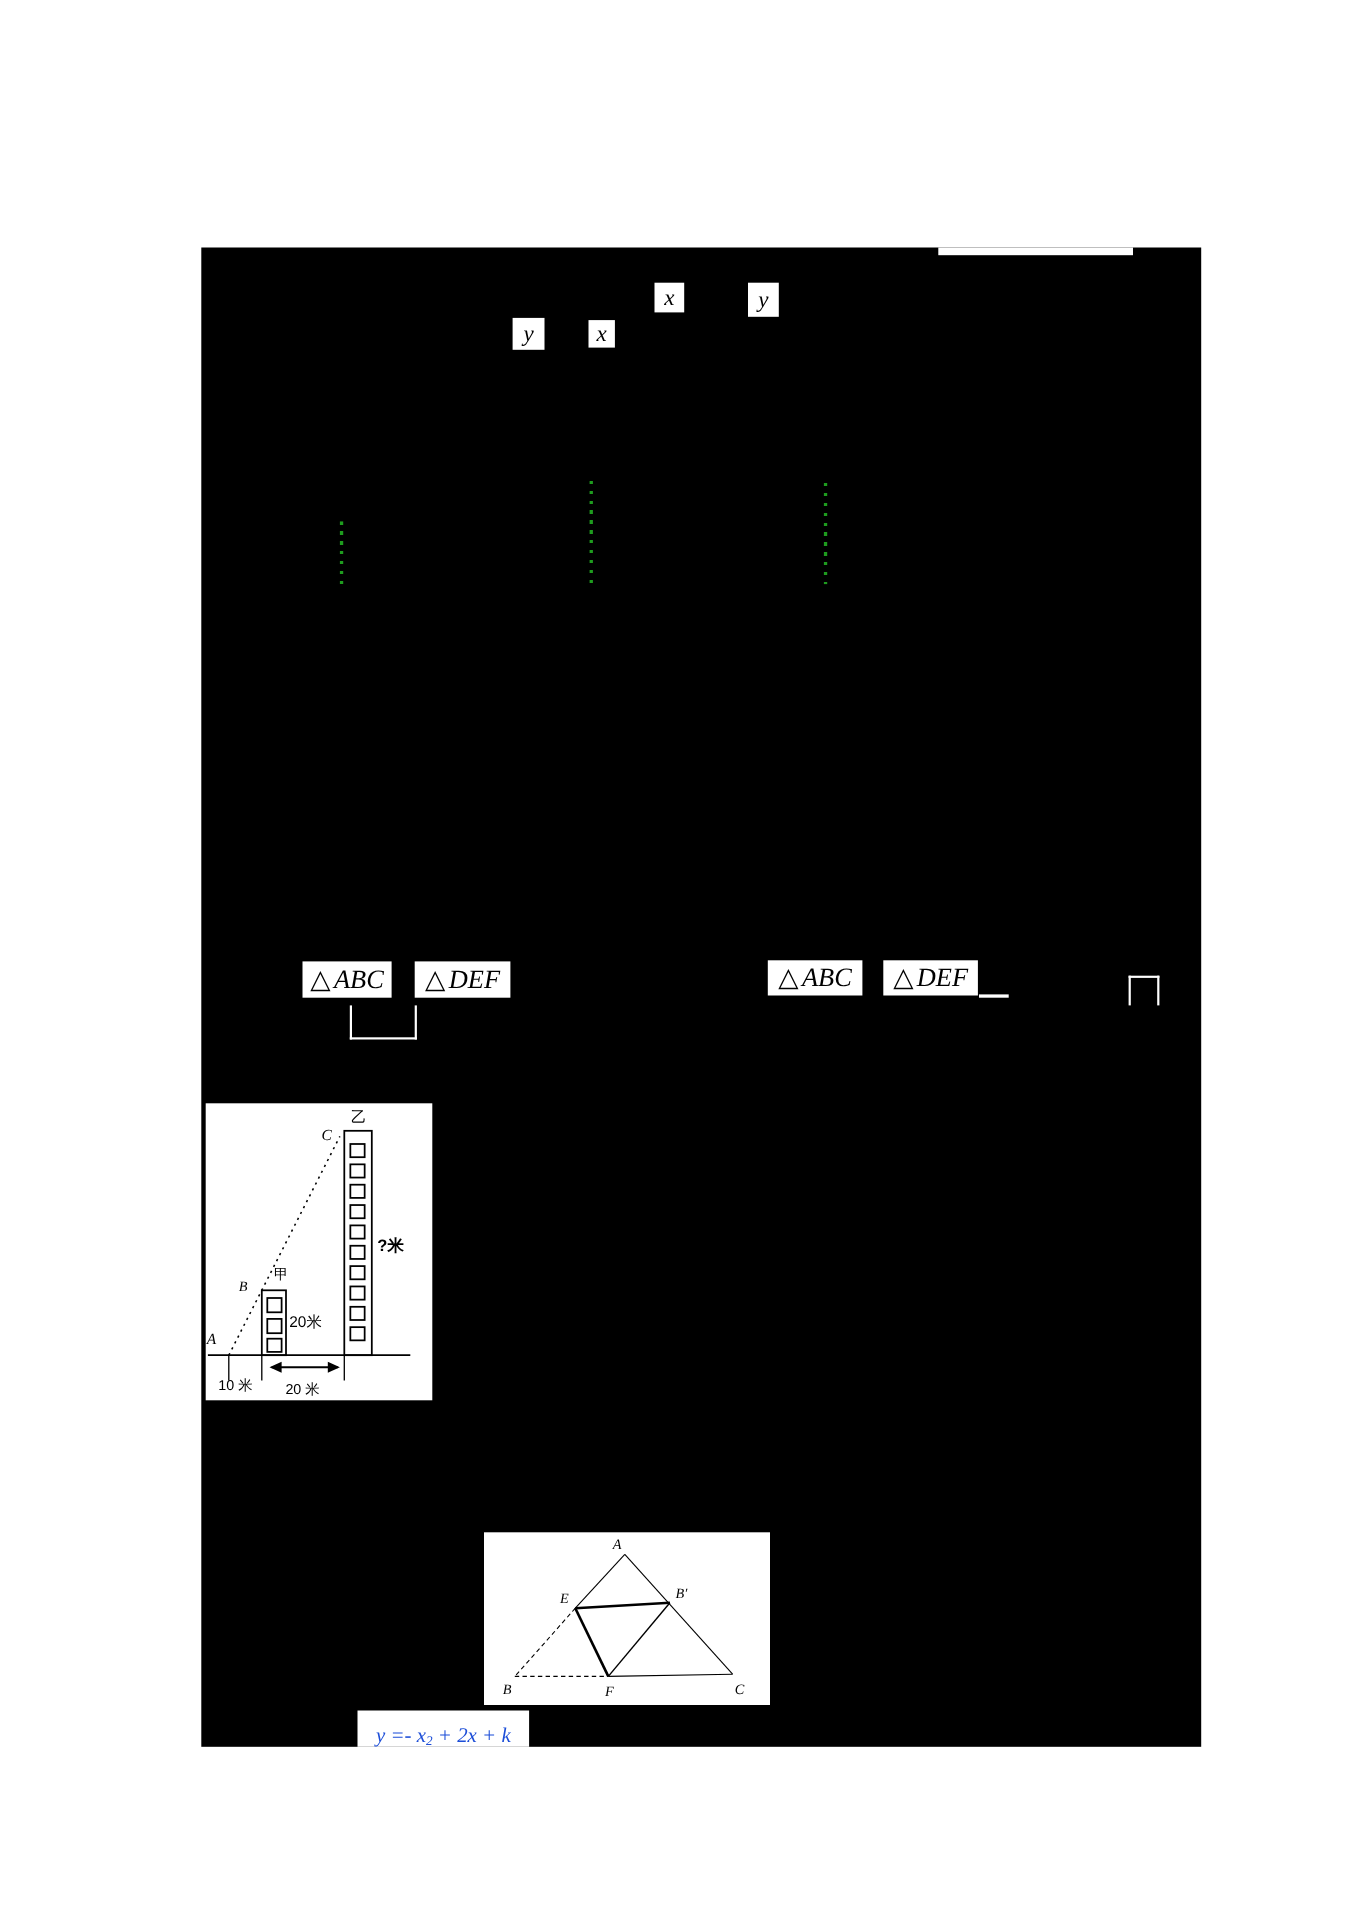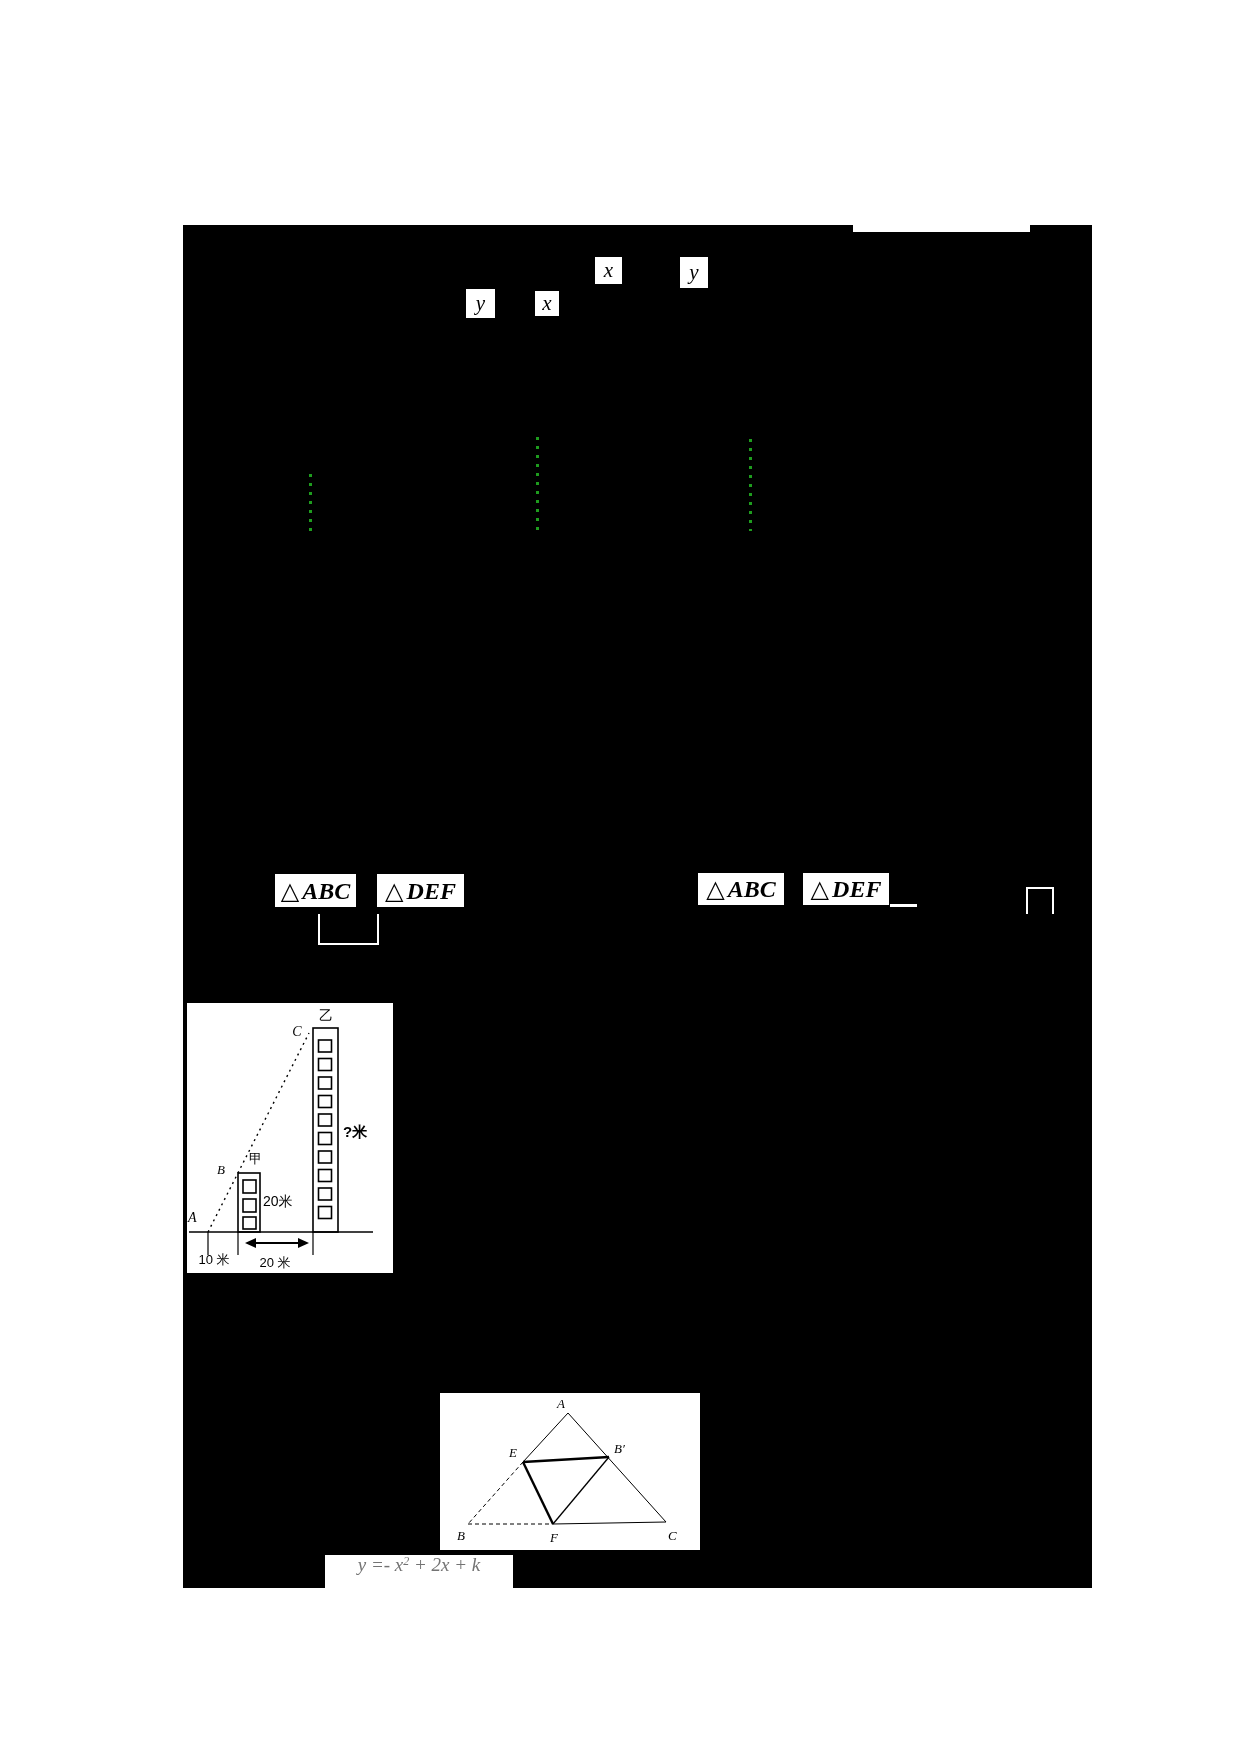--- a/index.html
+++ b/index.html
@@ -23,21 +23,21 @@
   .mb-x1 { left:595px; top:257px; width:27px; height:27px; }
   .mb-y1 { left:680px; top:257px; width:28px; height:31px; }
   .mb-y2 { left:466px; top:289px; width:29px; height:29px; }
   .mb-x2 { left:535px; top:291px; width:24px; height:25px; }
   .tribox {
     position:absolute; background:#ffffff; color:#000000;
     display:flex; align-items:center; justify-content:center;
     font-size:24px; line-height:1; white-space:nowrap;
   }
   .tribox .tsym { font-style:normal; margin-right:3px; }
-  .tribox .tname { font-style:italic;font-weight:bold; }
+  .tribox .tname { font-style:italic; }
   .tb-l-abc { left:275px; top:874px; width:81px; height:33px; }
   .tb-l-def { left:377px; top:874px; width:87px; height:33px; }
   .tb-r-abc { left:698px; top:873px; width:86px; height:32px; }
   .tb-r-def { left:803px; top:873px; width:86px; height:32px; }
   .uline { position:absolute; left:890px; top:904px; width:27px; height:3px; background:#ffffff; }
   .bracket-u {
     position:absolute; left:318px; top:914px; width:57px; height:29px;
     border-left:2px solid #ffffff; border-right:2px solid #ffffff; border-bottom:2px solid #ffffff;
   }
   .bracket-n {
@@ -49,22 +49,22 @@
     background-image:repeating-linear-gradient(to bottom,
       #1e9c1e 0px, #1e9c1e 3px, rgba(0,0,0,0) 3px, rgba(0,0,0,0) 9px);
   }
   .dl-1 { left:309px; top:474px; height:57px; }
   .dl-2 { left:536px; top:437px; height:94px; }
   .dl-3 { left:749px; top:439px; height:92px; }
   .figure { position:absolute; background:#ffffff; }
   .fig-buildings { left:187px; top:1003px; width:206px; height:270px; }
   .fig-fold { left:440px; top:1393px; width:260px; height:157px; }
   .eqbox {
-    position:absolute; left:325px; top:1555px; width:188px; height:33px;
-    background:#ffffff; color:#737373; display:flex; align-items:flex-start; justify-content:center;
+    position:absolute; left:325px; top:1555px; width:156px; height:33px;
+    background:#ffffff; color:#1d4ed8; display:flex; align-items:flex-end; justify-content:center;
     font-style:italic; font-size:19px; line-height:1; white-space:pre;
   }
   .eqbox sup { font-size:12px; font-style:italic; }
   svg text { fill:#000000; }
   .t-serif-i { font-family:"Liberation Serif", serif; font-style:italic; }
   .t-sans { font-family:"Liberation Sans", sans-serif; }
 </style>
 </head>
 <body>
 

